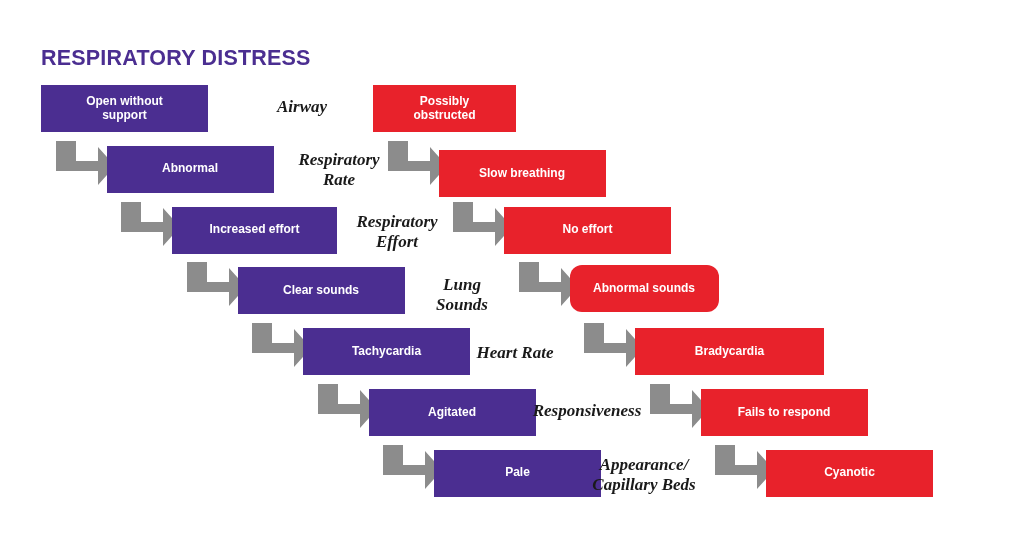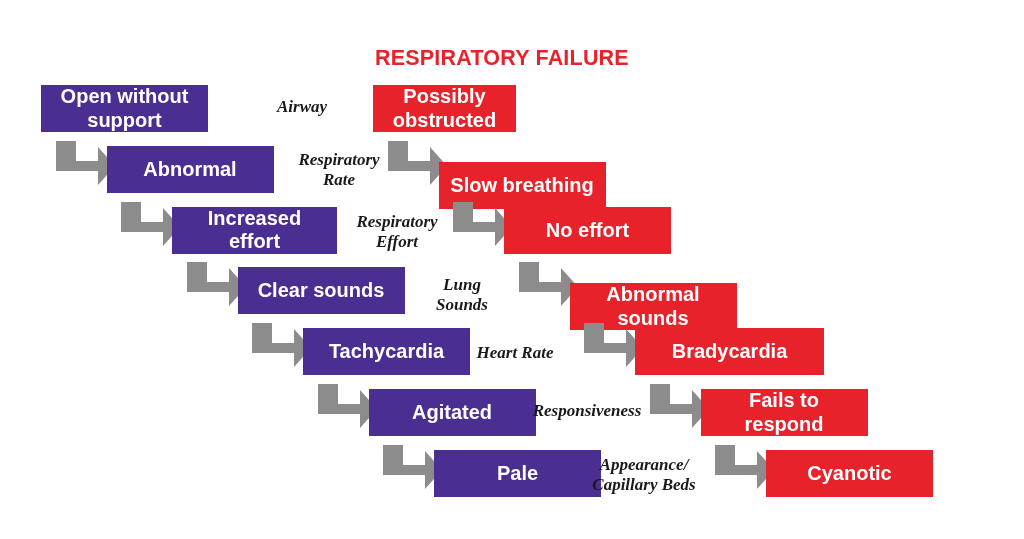--- a/index.html
+++ b/index.html
@@ -25,21 +25,21 @@
 
   .node{
     position:absolute;
     height:47px;
     display:flex;
     align-items:center;
     justify-content:center;
     color:#ffffff;
     font-family:"Liberation Sans", sans-serif;
     font-weight:bold;
-    font-size:20px;
+    font-size:12px;
     line-height:1.16;
     text-align:center;
     padding:0 8px;
     white-space:pre-line;
   }
   .node.purple{ background:#4B2E91; }
   .node.red   { background:#E8222B; }
 
   .arrow{
     position:absolute;
@@ -61,41 +61,41 @@
     white-space:pre-line;
     transform:translateX(-50%);
     margin-left:12px;
   }
 </style>
 </head>
 <body>
 
 <div id="stage">
 
+  <div class="col-title" id="title-distress">RESPIRATORY DISTRESS</div>
 
-  <div class="col-title" id="title-failure">RESPIRATORY FAILURE</div>
 
   <div id="nodes-layer">
       <div class="node purple" style="left: 41px; top: 85px; width: 167px;">Open without
 support</div>
       <div class="node red" style="left: 373px; top: 85px; width: 143px;">Possibly
 obstructed</div>
       <div class="mid-label" style="left: 290px; top: 97px;">Airway</div>
       <div class="arrow" style="left: 53.5px; top: 138.8px;">
         <svg viewBox="0 0 63 50" preserveAspectRatio="none" aria-hidden="true">
           <path d="M2,2 L22,2 L22,22 L44,22 L44,8 L61,27 L44,46 L44,32 L2,32 Z" fill="#8C8C8C"></path>
         </svg>
       </div>
       <div class="arrow" style="left: 385.5px; top: 138.8px;">
         <svg viewBox="0 0 63 50" preserveAspectRatio="none" aria-hidden="true">
           <path d="M2,2 L22,2 L22,22 L44,22 L44,8 L61,27 L44,46 L44,32 L2,32 Z" fill="#8C8C8C"></path>
         </svg>
       </div>
       <div class="node purple" style="left: 106.5px; top: 145.8px; width: 167px;">Abnormal</div>
-      <div class="node red" style="left: 438.5px; top: 162px; width: 167px;">Slow breathing</div>
+      <div class="node red" style="left: 438.5px; top: 150px; width: 167px;">Slow breathing</div>
       <div class="mid-label" style="left: 327px; top: 150px;">Respiratory
 Rate</div>
       <div class="arrow" style="left: 119px; top: 199.6px;">
         <svg viewBox="0 0 63 50" preserveAspectRatio="none" aria-hidden="true">
           <path d="M2,2 L22,2 L22,22 L44,22 L44,8 L61,27 L44,46 L44,32 L2,32 Z" fill="#8C8C8C"></path>
         </svg>
       </div>
       <div class="arrow" style="left: 451px; top: 199.6px;">
         <svg viewBox="0 0 63 50" preserveAspectRatio="none" aria-hidden="true">
           <path d="M2,2 L22,2 L22,22 L44,22 L44,8 L61,27 L44,46 L44,32 L2,32 Z" fill="#8C8C8C"></path>
@@ -109,21 +109,21 @@
         <svg viewBox="0 0 63 50" preserveAspectRatio="none" aria-hidden="true">
           <path d="M2,2 L22,2 L22,22 L44,22 L44,8 L61,27 L44,46 L44,32 L2,32 Z" fill="#8C8C8C"></path>
         </svg>
       </div>
       <div class="arrow" style="left: 516.5px; top: 260.4px;">
         <svg viewBox="0 0 63 50" preserveAspectRatio="none" aria-hidden="true">
           <path d="M2,2 L22,2 L22,22 L44,22 L44,8 L61,27 L44,46 L44,32 L2,32 Z" fill="#8C8C8C"></path>
         </svg>
       </div>
       <div class="node purple" style="left: 237.5px; top: 267.4px; width: 167px;">Clear sounds</div>
-      <div class="node red" style="left: 569.5px; top: 283px; width: 167px;">Abnormal sounds</div>
+      <div class="node red" style="left: 569.5px; top: 265px; width: 149px; border-radius: 12px;">Abnormal sounds</div>
       <div class="mid-label" style="left: 450px; top: 275px;">Lung
 Sounds</div>
       <div class="arrow" style="left: 250px; top: 321.2px;">
         <svg viewBox="0 0 63 50" preserveAspectRatio="none" aria-hidden="true">
           <path d="M2,2 L22,2 L22,22 L44,22 L44,8 L61,27 L44,46 L44,32 L2,32 Z" fill="#8C8C8C"></path>
         </svg>
       </div>
       <div class="arrow" style="left: 582px; top: 321.2px;">
         <svg viewBox="0 0 63 50" preserveAspectRatio="none" aria-hidden="true">
           <path d="M2,2 L22,2 L22,22 L44,22 L44,8 L61,27 L44,46 L44,32 L2,32 Z" fill="#8C8C8C"></path>

